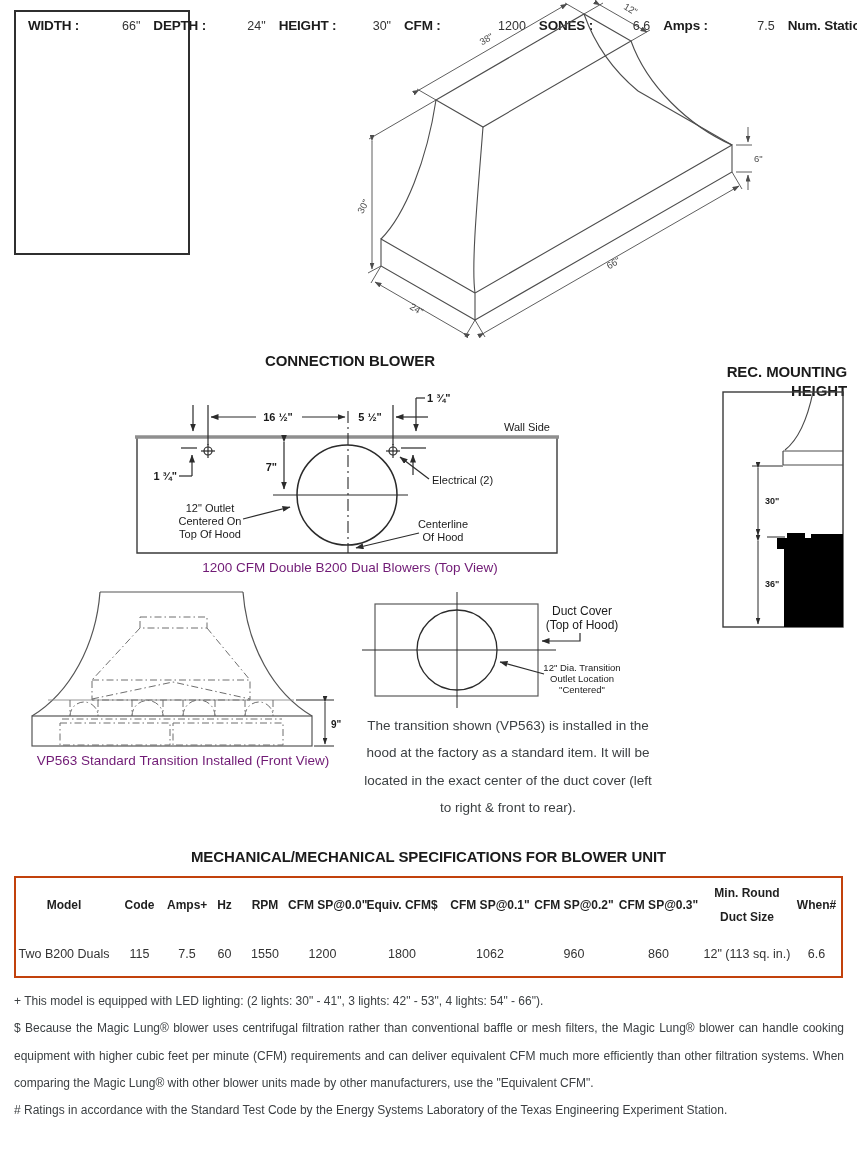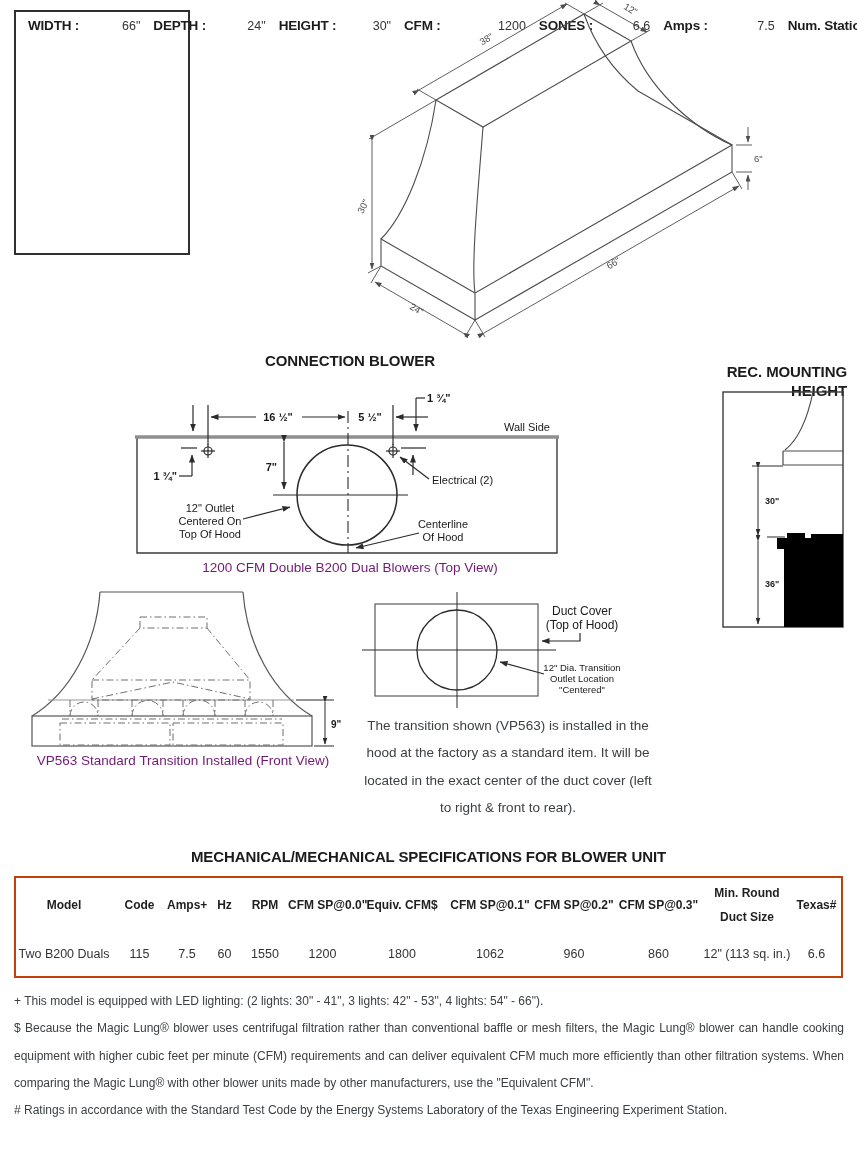--- a/index.html
+++ b/index.html
@@ -330,21 +330,21 @@
         <th>Code</th>
         <th>Amps+</th>
         <th>Hz</th>
         <th>RPM</th>
         <th>CFM SP@0.0"</th>
         <th>Equiv. CFM$</th>
         <th>CFM SP@0.1"</th>
         <th>CFM SP@0.2"</th>
         <th>CFM SP@0.3"</th>
         <th class="wrap">Min. Round Duct Size</th>
-        <th>Texas#</th>
+        <th>When#</th>
       </tr>
       <tr>
         <td>Two B200 Duals</td>
         <td>115</td>
         <td>7.5</td>
         <td>60</td>
         <td>1550</td>
         <td>1200</td>
         <td>1800</td>
         <td>1062</td>

